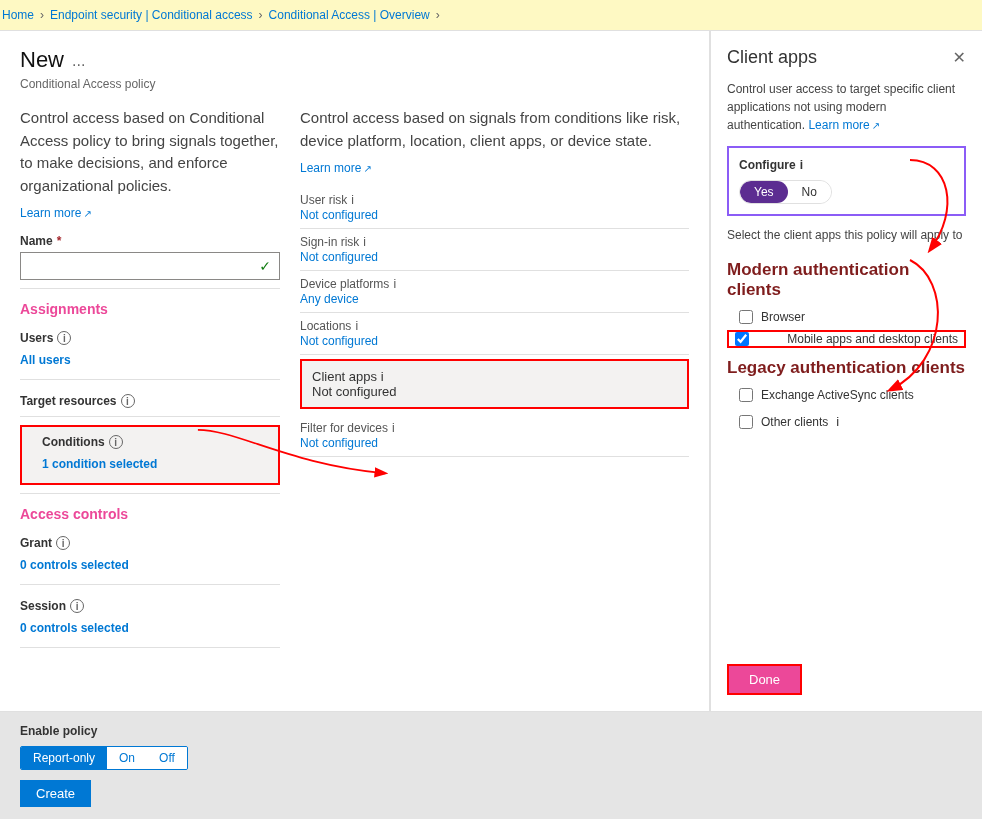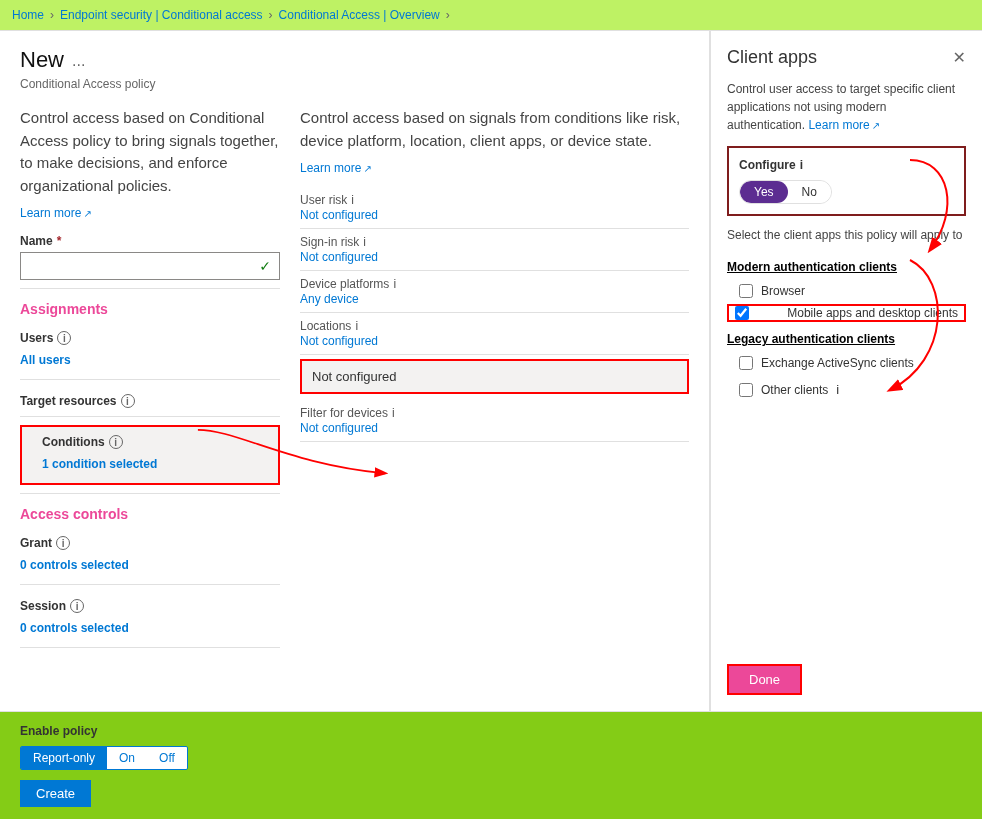--- a/index.html
+++ b/index.html
@@ -1,18 +1,18 @@
 <!DOCTYPE html>
 <html><head>
   <meta charset="utf-8">
   <style>
     * { box-sizing: border-box; margin: 0; padding: 0; }
     body { font-family: 'Segoe UI', Arial, sans-serif; font-size: 13px; color: #333; background: #fff; width: 982px; height: 819px; overflow: hidden; display: flex; flex-direction: column; }
 
-    .breadcrumb-bar { background: #bef264; padding: 8px 12px; border-bottom: 1px solid #e0e0e0; display: flex; align-items: center; gap: 6px; font-size: 12px; color: #0078d4; flex-shrink: 0; }
+    .breadcrumb-bar { background: #fef9c3; padding: 8px 2px; border-bottom: 1px solid #e0e0e0; display: flex; align-items: center; gap: 6px; font-size: 12px; color: #0078d4; flex-shrink: 0; }
     .breadcrumb-bar span.sep { color: #666; }
     .breadcrumb-bar span.bc-item { cursor: pointer; }
 
     .main-area { display: flex; flex: 1; overflow: hidden; }
 
     .left-panel { flex: 0 0 710px; padding: 16px 20px; overflow-y: auto; border-right: 1px solid #e0e0e0; position: relative; }
 
     .page-title { font-size: 22px; font-weight: 300; color: #111; margin-bottom: 2px; display: flex; align-items: center; gap: 8px; }
     .page-subtitle { font-size: 12px; color: #666; margin-bottom: 16px; }
 
@@ -38,46 +38,46 @@
 
     .conditions-box { background: #f3f2f1; padding: 8px 20px; border: 2px solid red; cursor: pointer; margin-bottom: 6px; }
 
     .client-apps-box { background: #f3f2f1; padding: 8px 10px; border: 2px solid red; cursor: pointer; margin-bottom: 6px; }
 
     .right-section { margin-top: 12px; }
     .right-section .row-item { padding: 6px 0; border-bottom: 1px solid #e0e0e0; }
     .row-item .row-label { font-size: 12px; color: #555; display: flex; align-items: center; gap: 4px; }
     .row-item .row-value { color: #0078d4; font-size: 12px; cursor: pointer; margin-top: 2px; }
 
-    .enable-policy-bar { background: #84cc16; padding: 12px 20px; border-top: 1px solid #e0e0e0; flex-shrink: 0; }
+    .enable-policy-bar { background: #e5e5e5; padding: 12px 20px; border-top: 1px solid #e0e0e0; flex-shrink: 0; }
     .enable-policy-bar .ep-label { font-size: 12px; font-weight: 600; margin-bottom: 8px; }
     .toggle-group { display: flex; align-items: center; gap: 0; border: 1px solid #0078d4; border-radius: 2px; overflow: hidden; width: fit-content; margin-bottom: 10px; }
     .toggle-btn { padding: 4px 12px; font-size: 12px; cursor: pointer; border: none; background: #fff; color: #0078d4; }
     .toggle-btn.active { background: #0078d4; color: #fff; }
 
     .create-btn { background: #0078d4; color: #fff; border: none; padding: 6px 16px; font-size: 13px; cursor: pointer; }
 
     
     .right-panel { flex: 0 0 272px; border-left: 1px solid #e0e0e0; display: flex; flex-direction: column; padding: 16px; overflow-y: auto; background: #fff; }
 
     .panel-header { display: flex; justify-content: space-between; align-items: center; margin-bottom: 12px; }
     .panel-title { font-size: 18px; font-weight: 300; }
     .close-btn { background: none; border: none; cursor: pointer; font-size: 16px; color: #666; }
 
     .panel-desc { font-size: 12px; color: #444; line-height: 1.5; margin-bottom: 12px; }
 
-    .configure-section { border: 2px solid #7f1d1d; padding: 10px; margin-bottom: 12px; }
+    .configure-section { border: 2px solid #8b5cf6; padding: 10px; margin-bottom: 12px; }
     .configure-label { font-size: 12px; font-weight: 600; display: flex; align-items: center; gap: 4px; margin-bottom: 8px; }
     .yes-no-toggle { display: flex; border-radius: 20px; overflow: hidden; border: 1px solid #e0e0e0; width: fit-content; }
     .yn-btn { padding: 4px 14px; font-size: 12px; cursor: pointer; border: none; background: #fff; color: #333; border-radius: 20px; }
     .yn-btn.active { background: #5c2d91; color: #fff; border-radius: 20px; }
 
     .apply-label { font-size: 12px; color: #444; margin-bottom: 10px; }
 
-    .auth-section-title { font-size: 12px; font-weight: 600; color: #000000; margin: 8px 0 4px 0; text-decoration: underline; }
+    .auth-section-title { font-size: 17px; font-weight: 600; color: #7f1d1d; margin: 8px 0 4px 0; }
 
     .checkbox-row { display: flex; align-items: center; gap: 8px; padding: 6px 12px; }
     .checkbox-row input[type=checkbox] { width: 14px; height: 14px; cursor: pointer; }
     .checkbox-row label { font-size: 12px; color: #333; cursor: pointer; }
     .checkbox-row.checked-row { border: 2px solid red; padding: 0 6px; justify-content: space-between; }
 
     .done-section { margin-top: auto; padding-top: 16px; }
     .done-btn-wrapper { border: 2px solid red; display: inline-block; }
     .done-btn { background: #ec4899; color: #fff; border: none; padding: 6px 20px; font-size: 13px; cursor: pointer; display: block; }
 
@@ -208,20 +208,24 @@
 
             <div class="row-item">
               <div class="row-label">
                 <span>Locations</span>
                 <span class="info-icon">i</span>
               </div>
               <a class="row-value">Not configured</a>
             </div>
 
             <div class="client-apps-box" style="margin-top:4px;">
+              <div class="row-label">
+                <span>Client apps</span>
+                <span class="info-icon">i</span>
+              </div>
               <a class="row-value">Not configured</a>
             </div>
 
             <div class="row-item">
               <div class="row-label">
                 <span>Filter for devices</span>
                 <span class="info-icon">i</span>
               </div>
               <a class="row-value">Not configured</a>
             </div>

